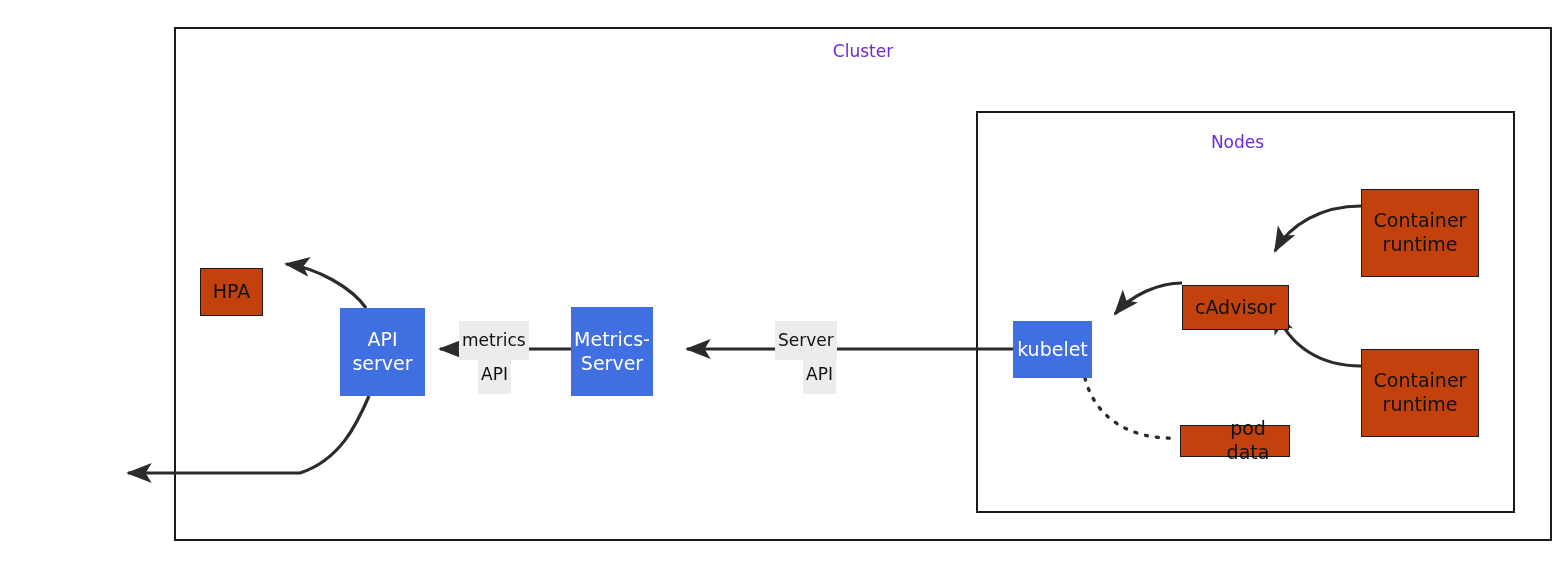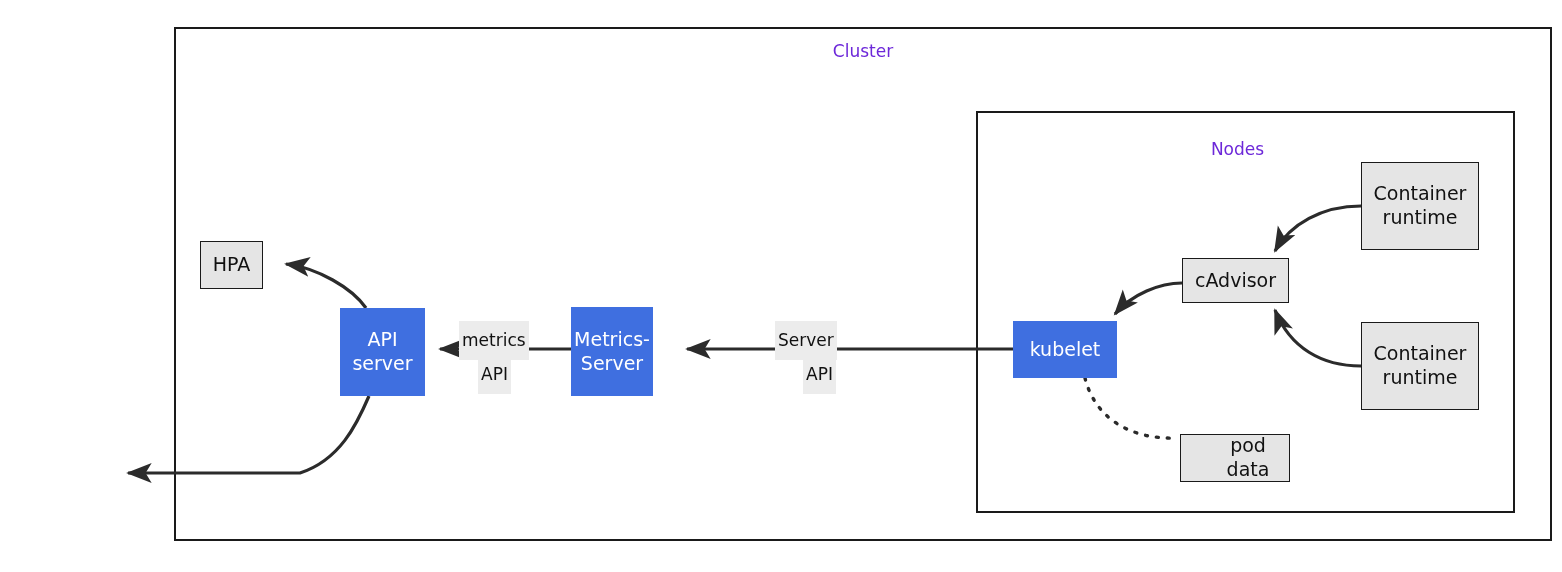--- a/index.html
+++ b/index.html
@@ -43,22 +43,23 @@
     box-sizing: border-box;
     display: flex;
     align-items: center;
     justify-content: center;
     text-align: center;
     line-height: 1.25;
     font-size: 19px;
   }
   .node.plain {
     border: 1.6px solid #1a1a1a;
-    background: #e5e5e5;
+    background: #c2410c;
     color: #111111;
+    margin-top: 27px;
   }
   .node.accent {
     border: none;
     background: #3f6fe0;
     color: #ffffff;
   }
   .node-label {
     display: block;
     white-space: pre-line;
   }
@@ -74,21 +75,21 @@
 </style>
 </head>
 <body>
 
 <div id="canvas">
 
   <div class="container-box" style="left:174px; top:27px; width:1378px; height:514px;"></div>
   <div class="container-title" style="left:174px; top:41px; width:1378px;">Cluster</div>
 
   <div class="container-box" style="left:976px; top:111px; width:539px; height:402px;"></div>
-  <div class="container-title" style="left:976px; top:139px; width:523px;">Nodes</div>
+  <div class="container-title" style="left:976px; top:132px; width:523px;">Nodes</div>
 
   <svg id="wires" viewBox="0 0 1562 572">
     <defs>
       <marker id="arrow" markerWidth="9" markerHeight="9" refX="7.4" refY="3.2" orient="auto" markerUnits="strokeWidth">
         <path d="M0,0.1 L8,3.2 L0,6.3 L1.9,3.2 Z" fill="#2b2b2b"></path>
       </marker>
     </defs>
 
     <path d="M 366 308 C 352 288 318 268 286 264" fill="none" stroke="#2b2b2b" stroke-width="3.2" marker-end="url(#arrow)"></path>
 
@@ -115,29 +116,29 @@
   <div class="node accent" style="left:340px; top:308px; width:85px; height:88px;">
     <span class="node-label">API
 server</span>
   </div>
 
   <div class="node accent" style="left:571px; top:307px; width:82px; height:89px;">
     <span class="node-label">Metrics-
 Server</span>
   </div>
 
-  <div class="node accent" style="left:1013px; top:321px; width:104px; height:57px;">
+  <div class="node accent" style="left:1013px; top:321px; width:79px; height:57px;">
     <span class="node-label">kubelet</span>
   </div>
 
   <div class="node plain" style="left:1182px; top:258px; width:107px; height:45px;">
     <span class="node-label">cAdvisor</span>
   </div>
 
-  <div class="node plain" style="left:1180px; top:434px; width:110px; height:48px;padding-left:26px;">
+  <div class="node plain" style="left:1180px; top:398px; width:110px; height:32px;padding-left:26px;">
     <span class="node-label">pod data</span>
   </div>
 
   <div class="node plain" style="left:1361px; top:162px; width:118px; height:88px;">
     <span class="node-label">Container
 runtime</span>
   </div>
 
   <div class="node plain" style="left:1361px; top:322px; width:118px; height:88px;">
     <span class="node-label">Container

